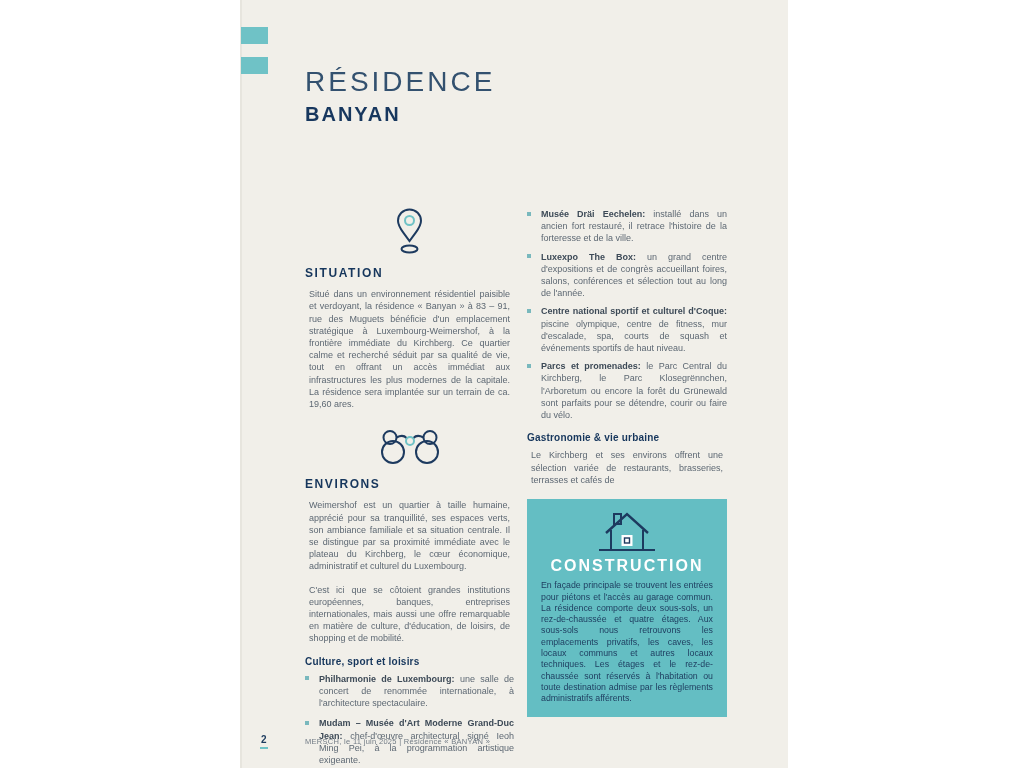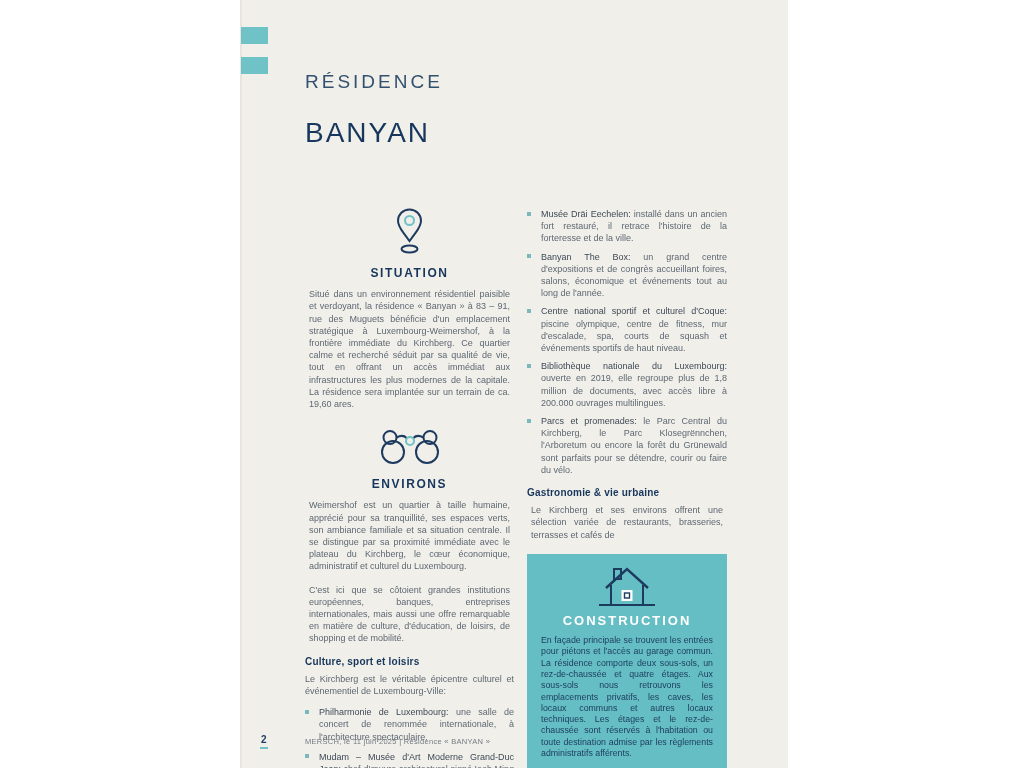--- a/index.html
+++ b/index.html
@@ -11,51 +11,51 @@
   .page{
     position:absolute;left:240px;top:0;width:548px;height:768px;
     background:#f1efe9;
     box-shadow:inset 2px 0 0 #e7e5de;
   }
   .mark{position:absolute;left:1px;width:27px;height:17px;background:#6fc2c6;}
   .mark-1{top:27px;}
   .mark-2{top:57px;}
 
   .title-block{position:absolute;left:65px;top:66px;}
-  .title-line1{font-size:19px;font-weight:300;letter-spacing:3px;color:#33516f;line-height:32px;}
-  .title-line2{font-size:28px;font-weight:400;letter-spacing:2px;color:#17375e;line-height:32px;margin-top:19px;}
+  .title-line1{font-size:28px;font-weight:300;letter-spacing:3px;color:#33516f;line-height:32px;}
+  .title-line2{font-size:20px;font-weight:700;letter-spacing:2px;color:#17375e;line-height:32px;}
 
   .col{position:absolute;top:208px;font-size:9px;line-height:12.2px;color:#5d6873;}
   .col-left{left:65px;width:209px;}
   .col-right{left:287px;width:200px;}
 
   .icon-center{display:block;margin:0 auto;}
   .section-heading{
-    text-align:center;font-size:12px;font-weight:700;color:#16365c;
+    text-align:left;font-size:12px;font-weight:700;color:#16365c;
     letter-spacing:1.6px;margin:13px 0 9px;
   }
   .body-p{margin:4px;text-align:justify;}
   .mb11{margin-bottom:11px;}
   .sub-heading{font-size:10px;font-weight:700;color:#16365c;margin:11px 0 5px;letter-spacing:0.2px;}
   .binoc{margin-top:19px;}
 
   ul.blist{list-style:none;margin:0;padding:0;}
   ul.blist li{position:relative;padding-left:14px;margin-bottom:6px;text-align:justify;}
   ul.blist.left-list li{margin-bottom:8px;}
   .bullet-sq{position:absolute;left:0;top:3.5px;width:4px;height:4px;background:#79b8bd;}
-  .blead{font-weight:400;color:#3d4a57;}
+  .blead{font-weight:700;color:#3d4a57;}
   .mt17{margin-top:17px;}
   .intro{margin:0 0 9px;text-align:justify;}
 
   .construction-box{
     margin-top:13px;background:#64bec3;width:200px;box-sizing:border-box;
     padding:10px 14px 12px;
   }
   .construction-heading{
-    text-align:center;color:#ffffff;font-size:13px;font-weight:700;
+    text-align:center;color:#ffffff;font-size:16px;font-weight:700;
     letter-spacing:2px;margin:7px 0 8px;
   }
   .construction-body{
     margin:0;font-size:8.8px;line-height:11.3px;color:#1d3b5e;text-align:justify;font-weight:500;
   }
 
   .footer-num{
     position:absolute;left:20px;top:734px;font-size:10px;font-weight:700;color:#1d3b5e;
     border-bottom:2px solid #6fc2c6;padding:0 1px 2px;
   }
@@ -96,46 +96,42 @@
       <path d="M17.5 8.5 Q24 5 27.5 9" fill="none" stroke="#1d3a5f" stroke-width="2"></path>
       <path d="M44.5 8.5 Q38 5 34.5 9" fill="none" stroke="#1d3a5f" stroke-width="2"></path>
       <circle cx="31" cy="12" r="4" fill="none" stroke="#6fc2c6" stroke-width="2"></circle>
     </svg>
 
     <div class="section-heading">ENVIRONS</div>
     <p class="body-p mb11">Weimershof est un quartier à taille humaine, apprécié pour sa tranquillité, ses espaces verts, son ambiance familiale et sa situation centrale. Il se distingue par sa proximité immédiate avec le plateau du Kirchberg, le cœur économique, administratif et culturel du Luxembourg.</p>
     <p class="body-p">C'est ici que se côtoient grandes institutions européennes, banques, entreprises internationales, mais aussi une offre remarquable en matière de culture, d'éducation, de loisirs, de shopping et de mobilité.</p>
 
     <div class="sub-heading">Culture, sport et loisirs</div>
-    <p class="intro">Le Kirchberg est le véritable épicentre culturel et événementiel de Luxembourg-Ville:</p>
 
     <ul class="blist left-list">
       <li>
         <span class="bullet-sq"></span><span class="blead">Philharmonie de Luxembourg:</span><span> une salle de concert de renommée internationale, à l'architecture spectaculaire.</span>
       </li>
       <li>
         <span class="bullet-sq"></span><span class="blead">Mudam – Musée d'Art Moderne Grand-Duc Jean:</span><span> chef-d'œuvre architectural signé Ieoh Ming Pei, à la programmation artistique exigeante.</span>
       </li>
     </ul>
   </div>
 
   <div class="col col-right">
 
     <ul class="blist mt17">
       <li>
         <span class="bullet-sq"></span><span class="blead">Musée Dräi Eechelen:</span><span> installé dans un ancien fort restauré, il retrace l'histoire de la forteresse et de la ville.</span>
       </li>
       <li>
-        <span class="bullet-sq"></span><span class="blead">Banyan The Box:</span><span> un grand centre d'expositions et de congrès accueillant foires, salons, économique et événements tout au long de l'année.</span>
+        <span class="bullet-sq"></span><span class="blead">Luxexpo The Box:</span><span> un grand centre d'expositions et de congrès accueillant foires, salons, conférences et sélection tout au long de l'année.</span>
       </li>
       <li>
         <span class="bullet-sq"></span><span class="blead">Centre national sportif et culturel d'Coque:</span><span> piscine olympique, centre de fitness, mur d'escalade, spa, courts de squash et événements sportifs de haut niveau.</span>
-      </li>
-      <li>
-        <span class="bullet-sq"></span><span class="blead">Bibliothèque nationale du Luxembourg:</span><span> ouverte en 2019, elle regroupe plus de 1,8 million de documents, avec accès libre à 200.000 ouvrages multilingues.</span>
       </li>
       <li>
         <span class="bullet-sq"></span><span class="blead">Parcs et promenades:</span><span> le Parc Central du Kirchberg, le Parc Klosegrënnchen, l'Arboretum ou encore la forêt du Grünewald sont parfaits pour se détendre, courir ou faire du vélo.</span>
       </li>
     </ul>
 
     <div class="sub-heading">Gastronomie &amp; vie urbaine</div>
     <p class="body-p">Le Kirchberg et ses environs offrent une sélection variée de restaurants, brasseries, terrasses et cafés de</p>
 
     <div class="construction-box">

